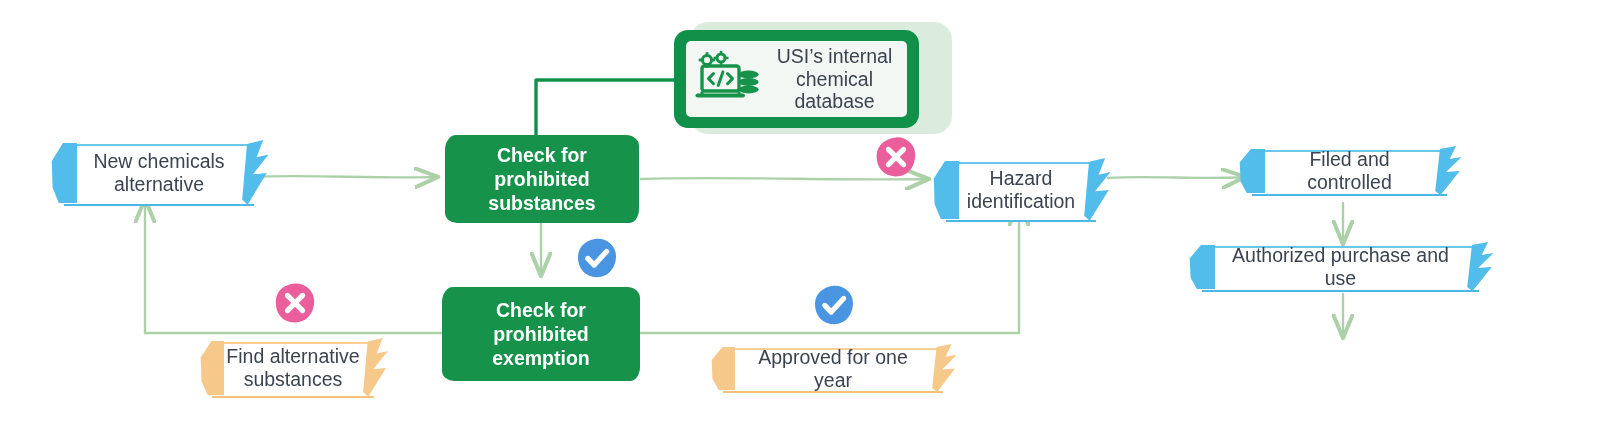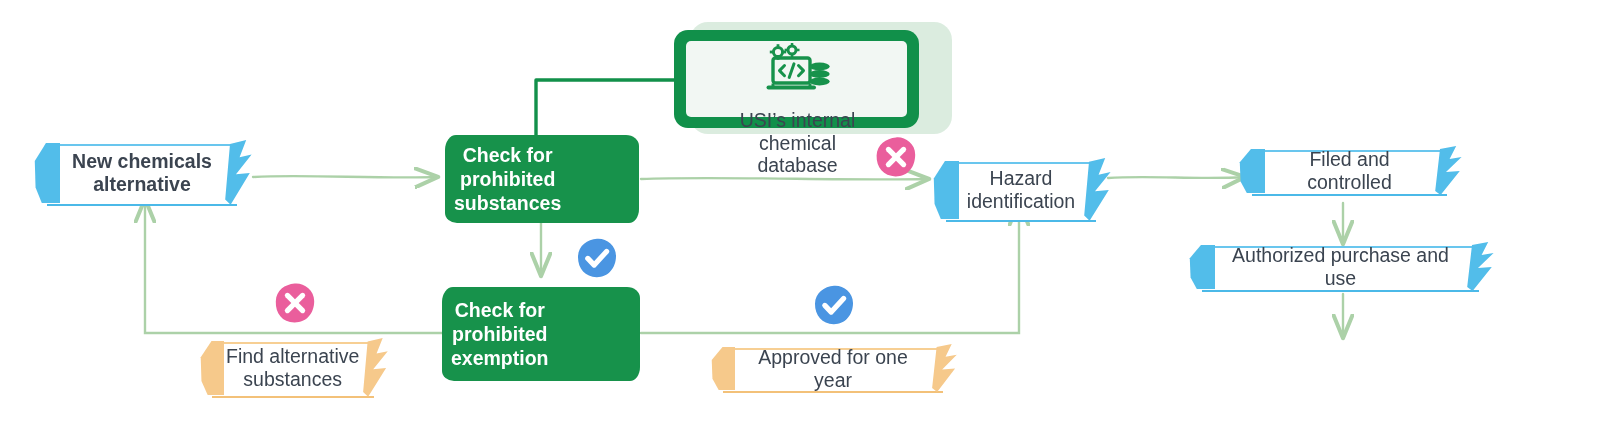--- a/index.html
+++ b/index.html
@@ -53,50 +53,50 @@
     clip-path:polygon(48% 0%, 100% 0%, 100% 100%, 32% 100%, 6% 74%, 3% 30%);
     border-radius:5px 0 0 5px;
   }
   .peach .rcap{
     position:absolute;right:-16px;top:-4px;width:28px;height:calc(100% + 8px);
     background:#f6c98b;
     clip-path:polygon(20% 6%, 74% 0%, 52% 26%, 92% 22%, 40% 52%, 86% 50%, 22% 98%, 4% 90%);
   }
   .peach .txt{
     position:absolute;left:0;top:0;width:100%;height:100%;
-    display:flex;align-items:center;justify-content:flex-start;text-align:center;
+    display:flex;align-items:center;justify-content:center;text-align:center;
     color:#3b4450;line-height:1.17;padding:0 14px;box-sizing:border-box;
     font-size:19.5px;
   }
 
   
   .green{
     background:#17924b;
     border-radius:10px 12px 9px 11px / 14px 10px 13px 9px;
     box-shadow:0 0 0 1px #17924b;
   }
   .green .txt{
     position:absolute;left:0;top:0;width:100%;height:100%;
-    display:flex;align-items:center;justify-content:flex-start;text-align:center;
+    display:flex;align-items:center;justify-content:center;text-align:center;
     color:#ffffff;font-weight:bold;line-height:1.24;font-size:19.5px;
     padding:0 8px;box-sizing:border-box;
   }
 
   
   .db-ghost{
     position:absolute;background:#cfe6d4;opacity:.75;
     border-radius:18px;
   }
   .db{
     position:absolute;background:#11904a;border-radius:14px;
   }
   .db-inner{
     position:absolute;left:12px;top:11px;right:12px;bottom:11px;
     background:#f2f7f3;border-radius:5px;
-    display:flex;align-items:center;gap:8px;padding:0 6px 0 8px;box-sizing:border-box;flex-direction:column;
+    display:flex;align-items:center;gap:8px;padding:0 6px 0 8px;box-sizing:border-box;
   }
   .db-label{
     flex:1;text-align:center;color:#3b4450;font-size:19.5px;line-height:1.16;
   }
 
   
   .badge{position:absolute;width:44px;height:44px;}
   .badge svg{display:block;width:100%;height:100%;}
 </style>
 </head>
@@ -125,21 +125,21 @@
       <path d="M1343,294 L1343,337" marker-end="url(#ah)"></path>
 
       <path d="M443,333 L145,333 L145,200" marker-end="url(#ah)"></path>
 
       <path d="M641,333 L1019,333 L1019,203" marker-end="url(#ah)"></path>
     </g>
 
     <path d="M536,210 L536,80 L690,80" fill="none" stroke="#12904a" stroke-width="3.4" stroke-linecap="round" stroke-linejoin="round"></path>
   </svg>
 
-  <div class="node blue" style="left:47px;top:144px;width:190px;height:58px;font-weight:bold;">
+  <div class="node blue" style="left:64px;top:144px;width:190px;height:58px;">
     <div class="face"></div>
     <div class="lcap"></div>
     <div class="rcap"></div>
     <div class="txt">
       <span>
         <span>New chemicals</span><br>
         <span>alternative</span>
       </span>
     </div>
   </div>

